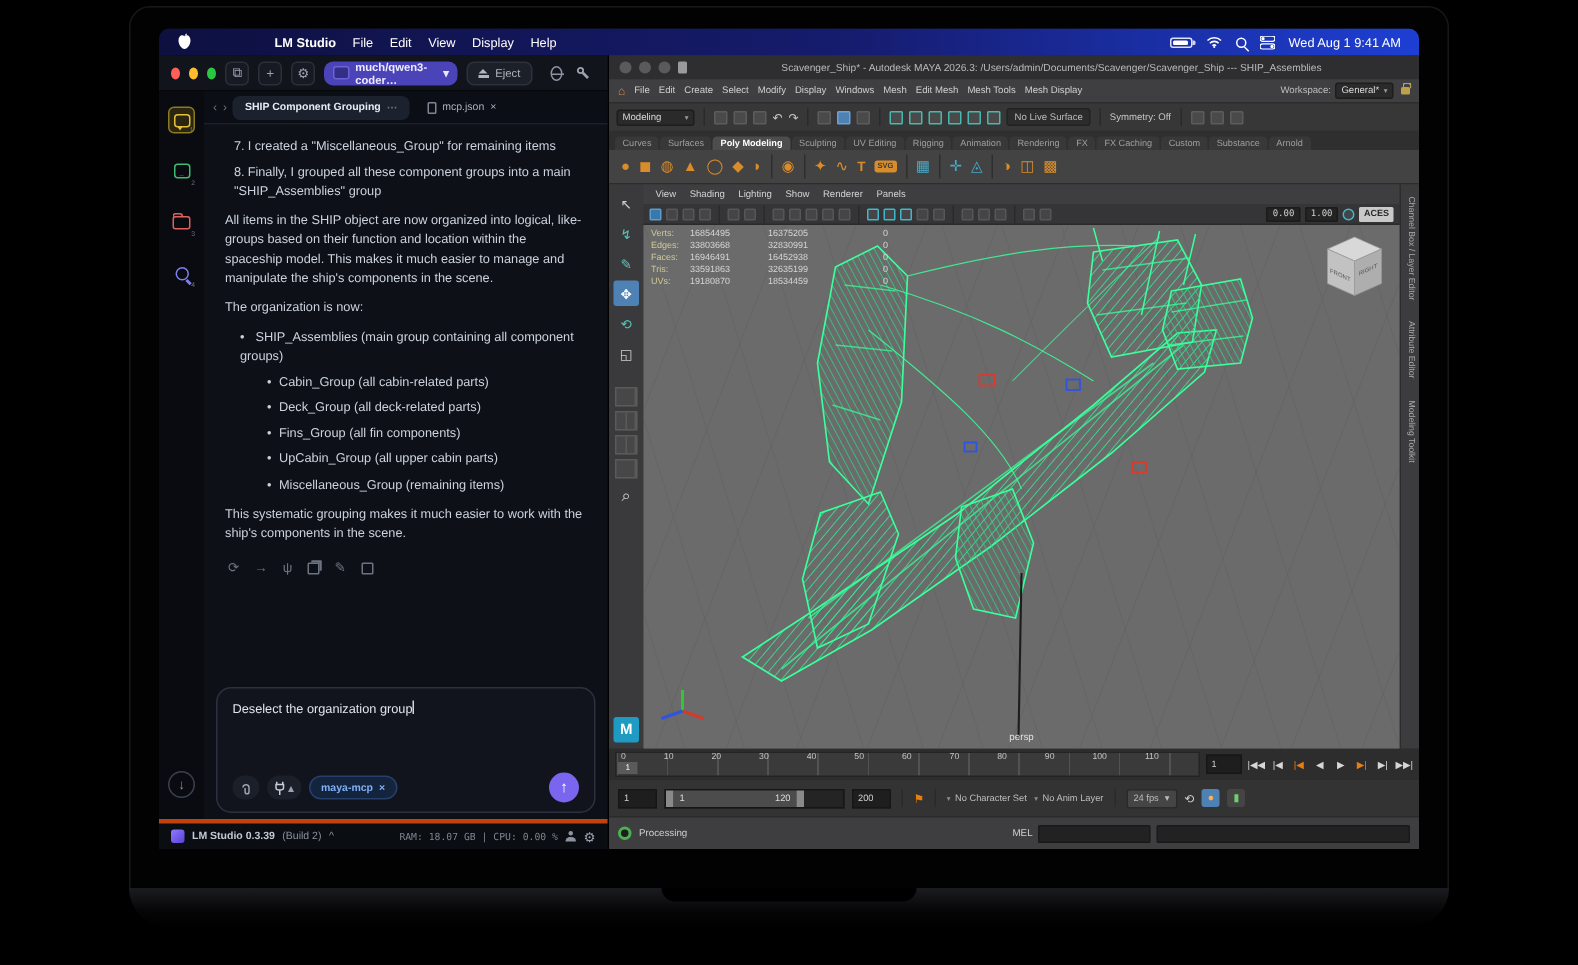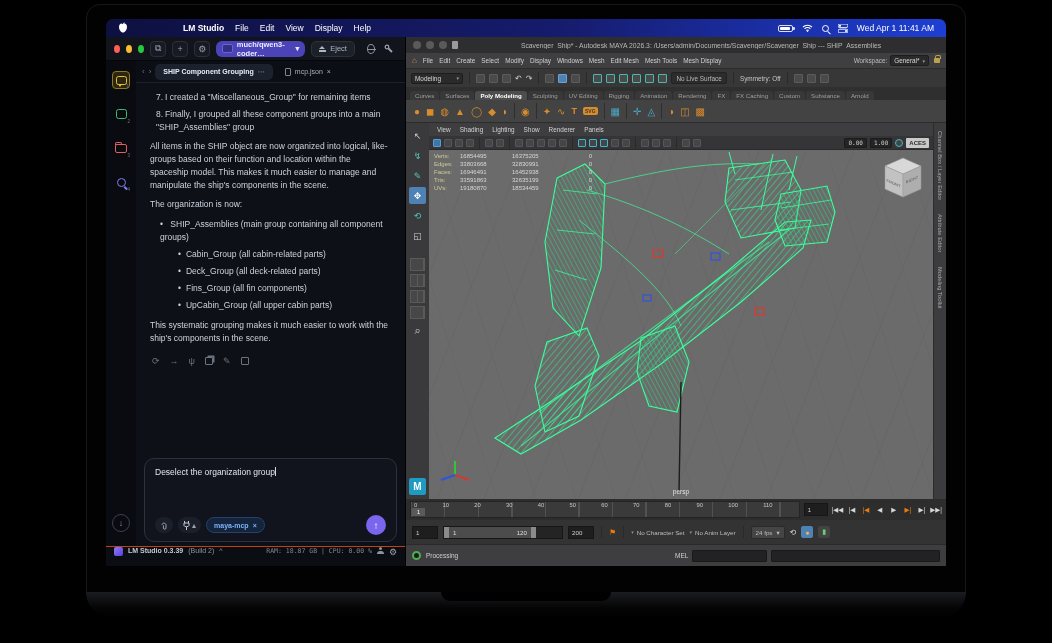--- a/index.html
+++ b/index.html
@@ -80,21 +80,21 @@
   .lm-inputwrap{padding:6px 8px 4px 8px;}
   .lm-input{border:1px solid #2b313e;border-radius:10px;background:#11141c;height:84px;padding:8px 10px 6px 10px;
             display:flex;flex-direction:column;}
   .input-text{color:#dfe5ee;font-size:8.5px;}
   .input-text::after{content:"";display:inline-block;width:1px;height:9px;background:#cfd6e0;vertical-align:-1px;}
   .input-bottom{margin-top:auto;display:flex;align-items:center;gap:5px;}
   .rbtn{height:16px;min-width:18px;border-radius:8px;background:#1b1f29;display:inline-flex;align-items:center;justify-content:center;color:#9aa2b0;font-size:8px;gap:2px;padding:0 5px;}
   .mcp-pill{display:inline-flex;align-items:center;gap:4px;background:#15243d;border:1px solid #24406b;color:#7fb0f5;
             font-size:7px;font-weight:bold;height:16px;padding:0 7px;border-radius:8px;}
   .send{margin-left:auto;width:20px;height:20px;border-radius:50%;background:#7a66ee;color:#fff;display:flex;align-items:center;justify-content:center;font-size:10px;}
-  .lm-status{height:20px;display:flex;align-items:flex-start;gap:5px;padding:0 8px;background:#0a0d12;border-top:1px solid #c2410c;
+  .lm-status{height:20px;display:flex;align-items:center;gap:5px;padding:0 8px;background:#0a0d12;border-top:3px solid #c2410c;
              color:#8b93a1;font-size:7px;}
   .lm-logo{width:9px;height:9px;border-radius:2px;background:linear-gradient(135deg,#8f7bff,#5a3fd8);}
   .lm-status b{color:#c3cad6;font-weight:bold;}
   .stats{margin-left:auto;font-family:"DejaVu Sans Mono",monospace;font-size:6.5px;color:#7d8594;}
   .person{width:7px;height:7px;position:relative;}
   .person::before{content:"";position:absolute;left:2px;top:0;width:3px;height:3px;border-radius:50%;background:#8b93a1;}
   .person::after{content:"";position:absolute;left:0;bottom:0;width:7px;height:3px;border-radius:3px 3px 0 0;background:#8b93a1;}
   
   .maya{width:540px;display:flex;flex-direction:column;background:#3a3a3a;}
   .m-title{height:16px;display:flex;align-items:center;gap:5px;padding:0 7px;background:#2e2e30;color:#b9b9b9;font-size:6.8px;}
@@ -206,21 +206,21 @@
               <path d="M1 3 A6.5 6.5 0 0 1 10 3 M2.6 4.8 A4 4 0 0 1 8.4 4.8 M4.3 6.5 A1.8 1.8 0 0 1 6.7 6.5" stroke="#fff" stroke-width="1.1" fill="none"></path>
               <circle cx="5.5" cy="7.3" r=".7" fill="#fff"></circle>
             </svg>
           <span class="mag"></span>
           <svg width="10" height="9" viewBox="0 0 10 9">
               <rect x="0" y="0" width="10" height="3.6" rx="1.8" stroke="#fff" stroke-width=".9" fill="none"></rect>
               <circle cx="2" cy="1.8" r="1.1" fill="#fff"></circle>
               <rect x="0" y="5.2" width="10" height="3.6" rx="1.8" stroke="#fff" stroke-width=".9" fill="none"></rect>
               <circle cx="8" cy="7" r="1.1" fill="#fff"></circle>
             </svg>
-          <span class="clock">Wed Apr 1 11:41 AM</span>
+          <span class="clock">Wed Aug 1 9:41 AM</span>
         </span>
       </div>
 
       <div class="work">
 
         <div class="lm">
           <div class="lm-toolbar">
             <span class="tl r"></span>
             <span class="tl y"></span>
             <span class="tl g"></span>
@@ -287,20 +287,21 @@
                 <p>All items in the SHIP object are now organized into logical, like-groups based on their function and location within the spaceship model. This makes it much easier to manage and manipulate the ship's components in the scene.</p>
                 <p>The organization is now:</p>
                 <ul class="b1">
                   <li>
                     <span>SHIP_Assemblies (main group containing all component groups)</span>
                     <ul class="b2">
                       <li>Cabin_Group (all cabin-related parts)</li>
                       <li>Deck_Group (all deck-related parts)</li>
                       <li>Fins_Group (all fin components)</li>
                       <li>UpCabin_Group (all upper cabin parts)</li>
+                      <li>Miscellaneous_Group (remaining items)</li>
                     </ul>
                   </li>
                 </ul>
                 <p>This systematic grouping makes it much easier to work with the ship's components in the scene.</p>
                 <div class="actions">
                   <span>⟳</span>
                   <span>→</span>
                   <span>ψ</span>
                   <span class="act-sq copy"></span>
                   <span>✎</span>

